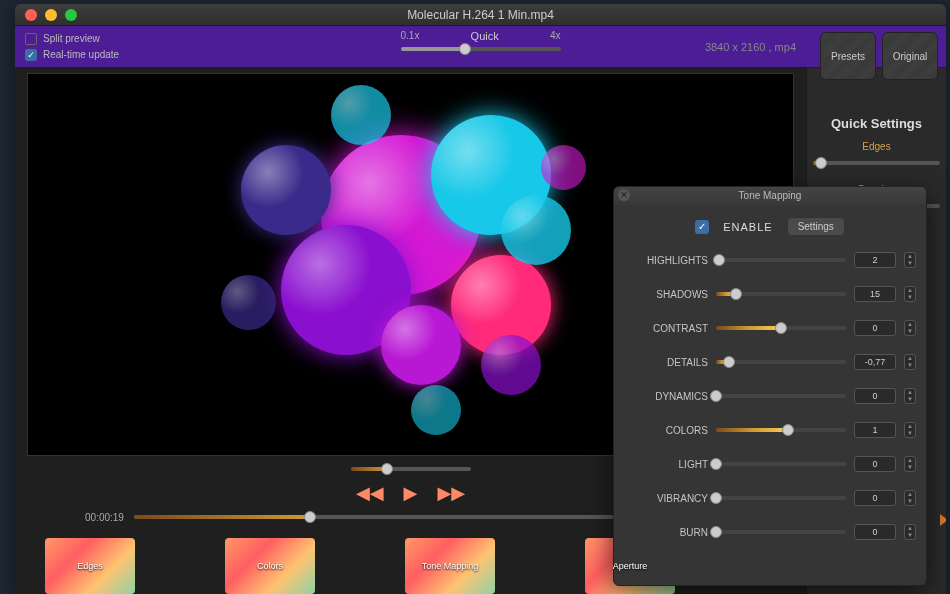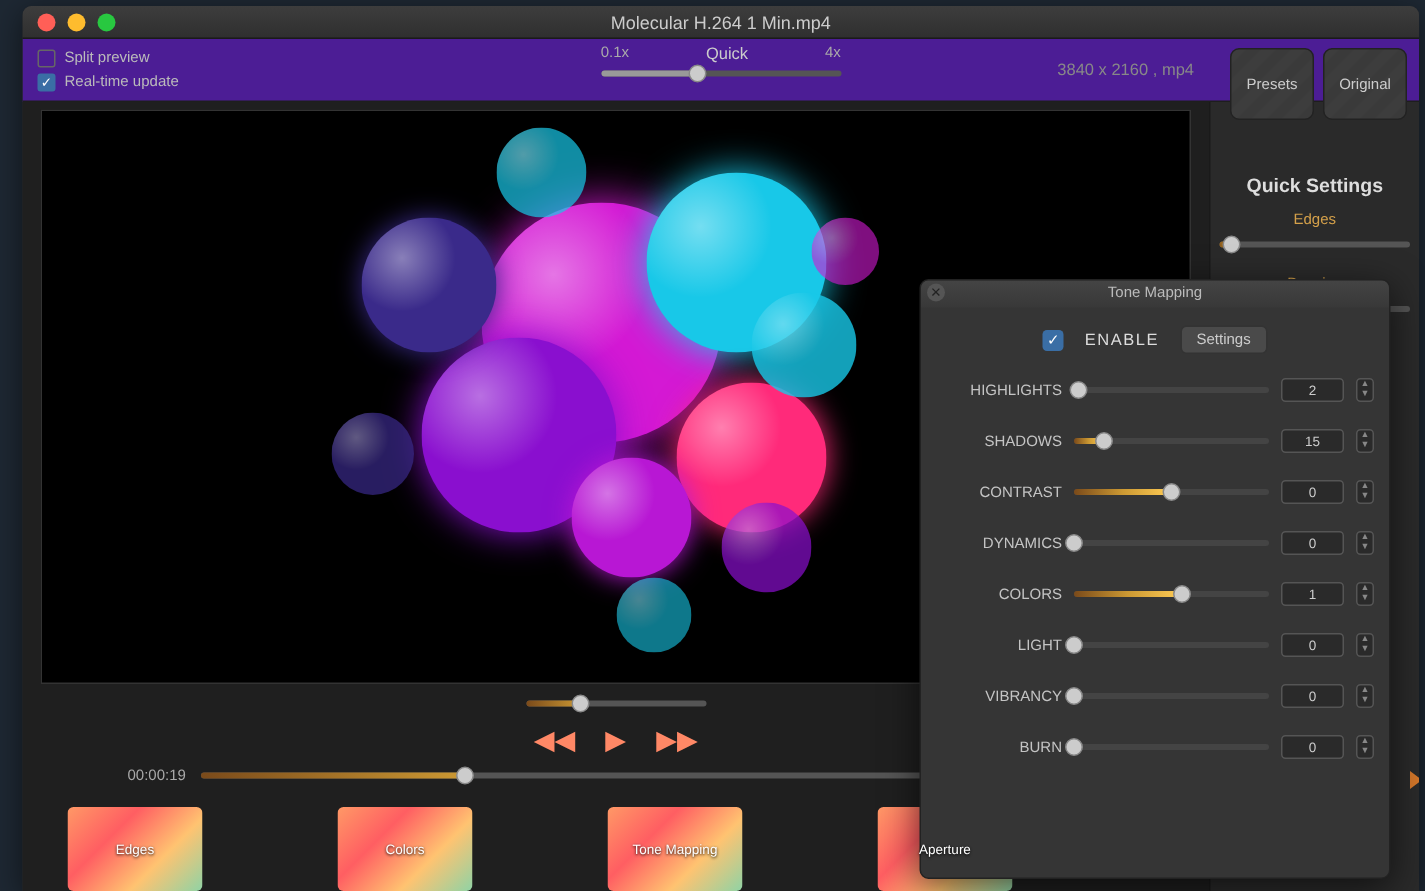--- a/index.html
+++ b/index.html
@@ -243,20 +243,34 @@
           </div>
           <div class="thumb" style="left:50%"></div>
         </div>
         <div class="valbox">0</div>
         <div class="stepper">
           <div>▲</div>
           <div>▼</div>
         </div>
       </div>
       <div class="param">
+        <div class="plabel">DETAILS</div>
+        <div class="slider">
+          <div class="track">
+            <div class="fill" style="width:10%"></div>
+          </div>
+          <div class="thumb" style="left:10%"></div>
+        </div>
+        <div class="valbox">-0,77</div>
+        <div class="stepper">
+          <div>▲</div>
+          <div>▼</div>
+        </div>
+      </div>
+      <div class="param">
         <div class="plabel">DYNAMICS</div>
         <div class="slider">
           <div class="track">
             <div class="fill" style="width:0%"></div>
           </div>
           <div class="thumb" style="left:0%"></div>
         </div>
         <div class="valbox">0</div>
         <div class="stepper">
           <div>▲</div>

